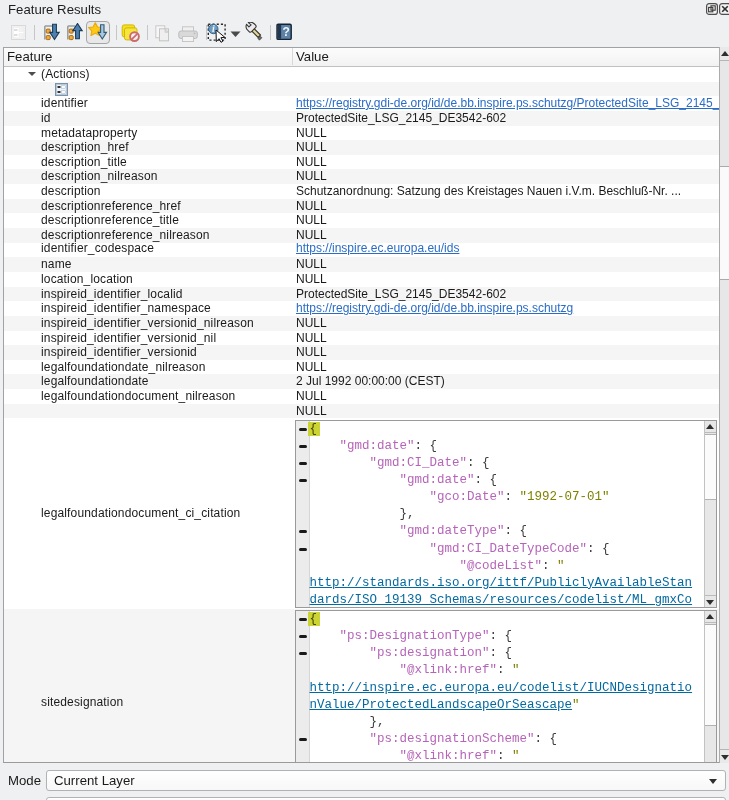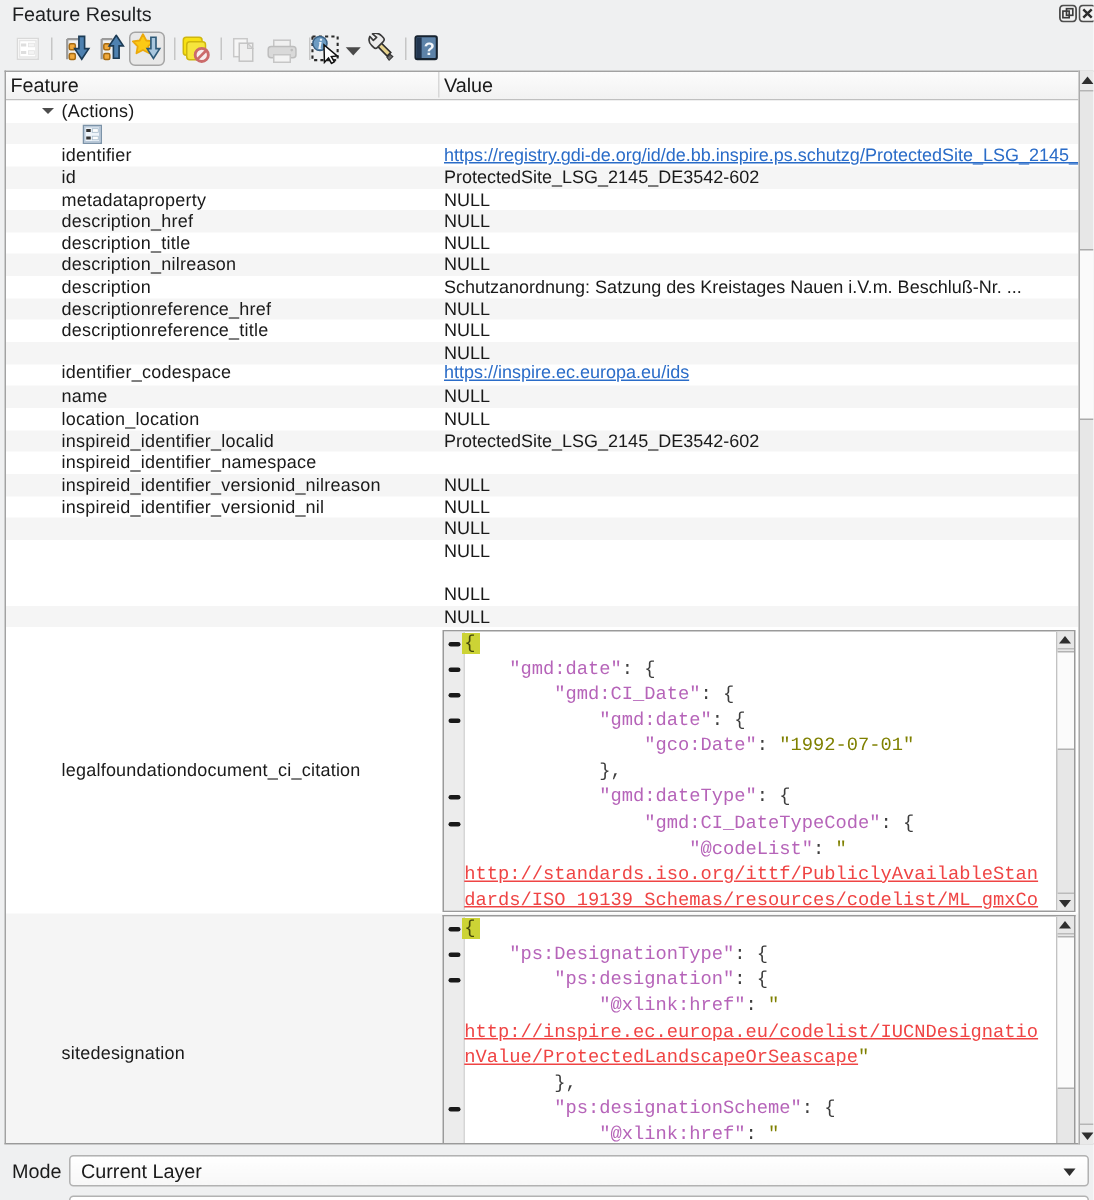--- a/index.html
+++ b/index.html
@@ -32,21 +32,21 @@
 
 
 .jsonw { position:absolute; left:294.5px; width:422px; border:1px solid #9a9a9a; background:#fff; font-family:"Liberation Mono", monospace; font-size:12.5px; overflow:hidden; }
 .jgutter { position:absolute; left:0; top:0; bottom:0; width:14px; background:#ececec; border-right:1px solid #d6d6d6; }
 .jfold { position:absolute; left:3px; width:8px; height:3px; background:#191919; border-radius:1.5px; }
 .jtext { position:absolute; left:14px; top:0; right:12px; }
 .jline { position:absolute; left:0; white-space:pre; height:17.15px; line-height:17.15px; }
 .jk { color:#b664b9; }
 .jp { color:#3d3d3d; }
 .jv { color:#7f8000; }
-.jurl { color:#ef4444; text-decoration:underline; }
+.jurl { color:#0369a1; text-decoration:underline; }
 .jhl { background:#ccd335; color:#43460b; padding:0 2.5px 0 1.5px; margin-left:-1.5px; }
 
 .jsb { position:absolute; right:0; top:0; bottom:0; width:12px; background:#e7e7e7; border-left:1px solid #c2c2c2; }
 .jsb .btn { position:absolute; left:0; width:11px; height:12px; background:#e7e7e7; }
 .jsb .thumb { position:absolute; left:0; width:11px; background:#fbfbfb; border-top:1px solid #b2b2b2; border-bottom:1px solid #b2b2b2; }
 .arr { position:absolute; width:0; height:0; }
 .arr.up { border-left:4px solid transparent; border-right:4px solid transparent; border-bottom:5px solid #2e2e2e; }
 .arr.dn { border-left:4px solid transparent; border-right:4px solid transparent; border-top:5px solid #2e2e2e; }
 
 
@@ -222,56 +222,65 @@
     </div>
     <div class="row alt" style="top:131.76px">
       <span class="flabel">descriptionreference_href</span>
       <span class="fvalue">NULL</span>
     </div>
     <div class="row" style="top:146.40px">
       <span class="flabel">descriptionreference_title</span>
       <span class="fvalue">NULL</span>
     </div>
     <div class="row alt" style="top:161.04px">
+      <span class="flabel">descriptionreference_nilreason</span>
       <span class="fvalue">NULL</span>
     </div>
     <div class="row" style="top:174px">
       <span class="flabel">identifier_codespace</span>
       <span class="fvalue link">https://inspire.ec.europa.eu/ids</span>
     </div>
     <div class="row alt" style="top:190.32px">
       <span class="flabel">name</span>
       <span class="fvalue">NULL</span>
     </div>
     <div class="row" style="top:204.96px">
       <span class="flabel">location_location</span>
       <span class="fvalue">NULL</span>
     </div>
     <div class="row alt" style="top:219.60px">
       <span class="flabel">inspireid_identifier_localid</span>
       <span class="fvalue">ProtectedSite_LSG_2145_DE3542-602</span>
     </div>
     <div class="row" style="top:234.24px">
       <span class="flabel">inspireid_identifier_namespace</span>
+      <span class="fvalue link">https://registry.gdi-de.org/id/de.bb.inspire.ps.schutzg</span>
     </div>
     <div class="row alt" style="top:248.88px">
       <span class="flabel">inspireid_identifier_versionid_nilreason</span>
       <span class="fvalue">NULL</span>
     </div>
     <div class="row" style="top:263.52px">
       <span class="flabel">inspireid_identifier_versionid_nil</span>
       <span class="fvalue">NULL</span>
     </div>
     <div class="row alt" style="top:278.16px">
+      <span class="flabel">inspireid_identifier_versionid</span>
       <span class="fvalue">NULL</span>
     </div>
     <div class="row" style="top:292.80px">
-      <span class="fvalue">NULL</span>
+      <span class="flabel">legalfoundationdate_nilreason</span>
+      <span class="fvalue">NULL</span>
+    </div>
+    <div class="row alt" style="top:307.44px">
+      <span class="flabel">legalfoundationdate</span>
+      <span class="fvalue">2 Jul 1992 00:00:00 (CEST)</span>
     </div>
     <div class="row" style="top:322.08px">
+      <span class="flabel">legalfoundationdocument_nilreason</span>
       <span class="fvalue">NULL</span>
     </div>
     <div class="row alt" style="top:336.72px">
       <span class="fvalue">NULL</span>
     </div>
     <div class="row" style="top:351.36px;height:190.5px;">
       <span class="flabel" style="top:88px;">legalfoundationdocument_ci_citation</span>
     </div>
     <div class="row alt" style="top:541.86px;height:152.7px;">
       <span class="flabel" style="top:86px;">sitedesignation</span>

